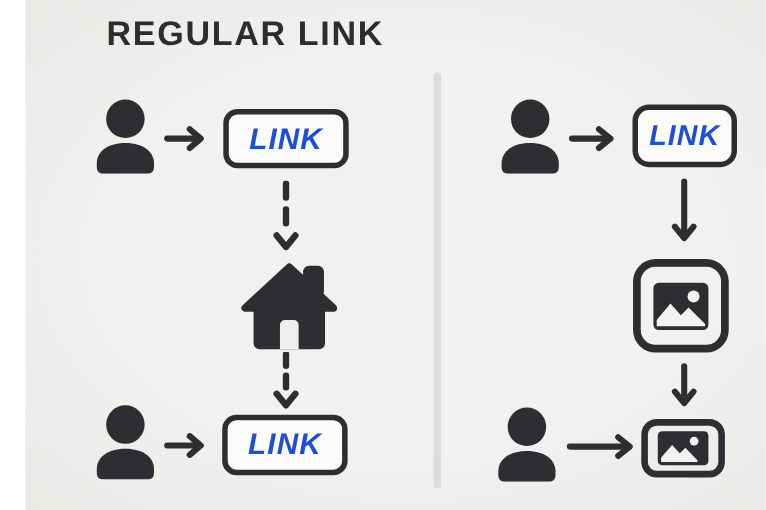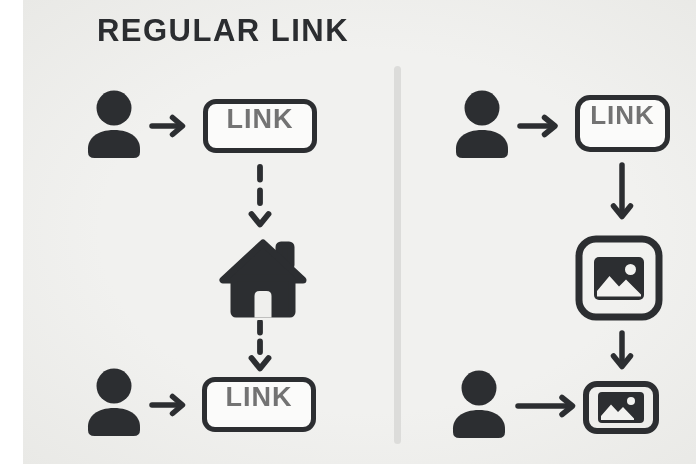--- a/index.html
+++ b/index.html
@@ -22,24 +22,25 @@
     white-space:nowrap;
   }
   .divider{
     left:371px;top:66px;width:7px;height:378px;
     background:#dcdcda;border-radius:4px;
   }
   .link-box{
     box-sizing:border-box;
     border:5px solid #2c2e31;
     background:#fbfbfa;
-    display:flex;justify-content:center;
+    display:flex;align-items:center;justify-content:center;
     font-weight:700;
-    color:#737373;
+    color:#1d4ed8;
     letter-spacing:1px;
+    font-style:italic;
   }
   .link-box.lg{border-radius:13px;font-size:27px;}
   .link-box.rt{border-radius:15px;font-size:26px;}
   svg{display:block;width:100%;height:100%;}
 </style>
 </head>
 <body>
 
 <div class="canvas">
 

